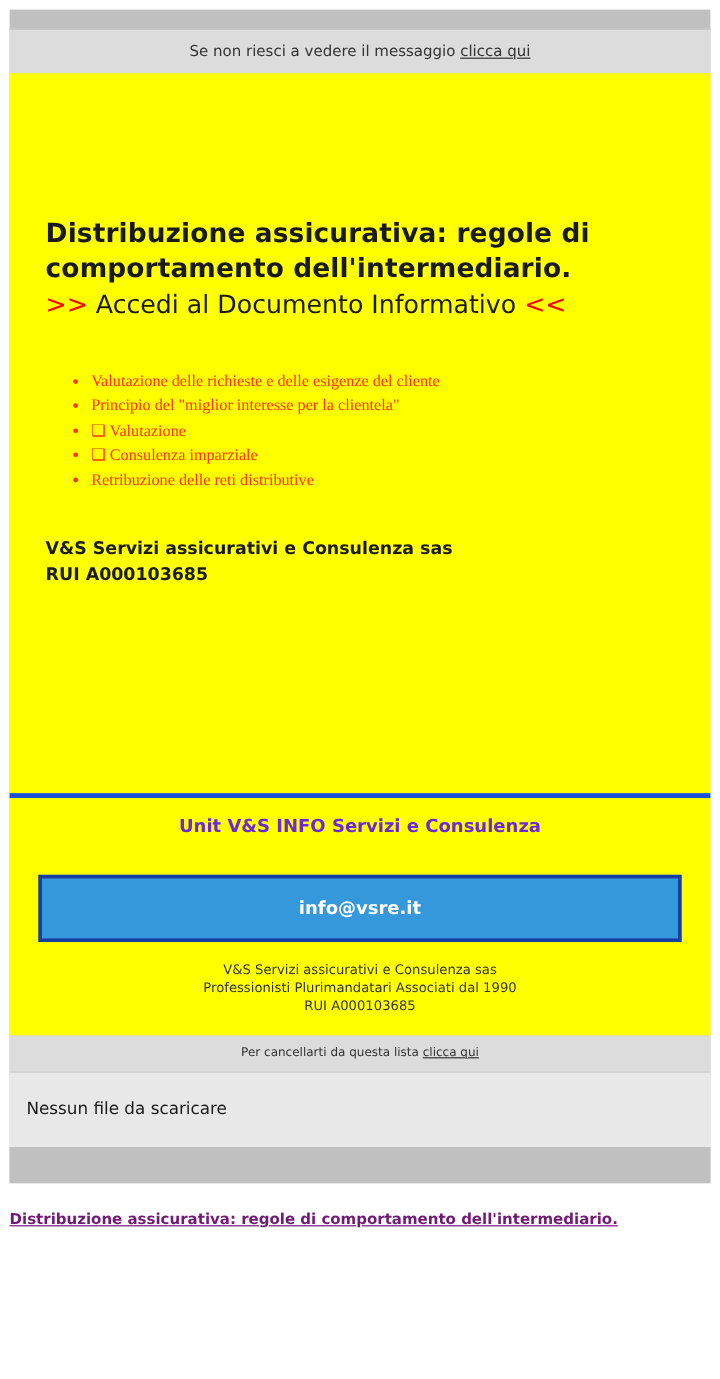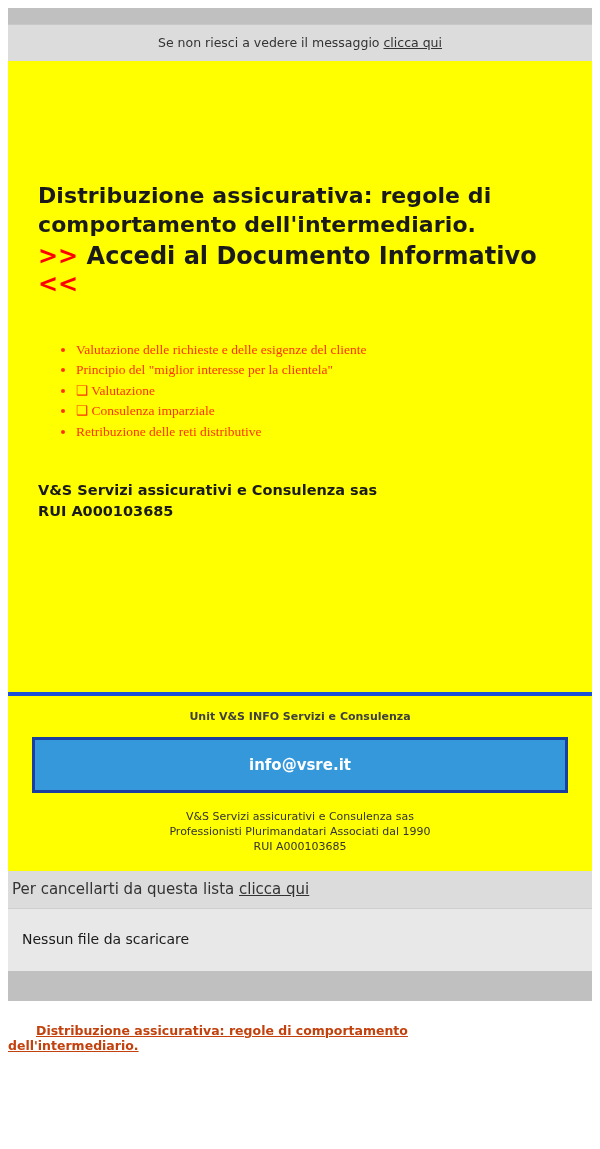--- a/index.html
+++ b/index.html
@@ -48,22 +48,22 @@
   .hero h1 {
     margin: 0;
     font-size: 22px;
     line-height: 1.33;
     color: #1a1a1a;
     font-weight: bold;
     letter-spacing: 0.1px;
   }
   .hero-sub {
     margin-top: 2px;
-    font-size: 24px;
-    font-weight: bold;
+    font-size: 21px;
+    font-weight: normal;
     color: #1a1a1a;
   }
   .hero-sub .arrow {
     color: #ff0000;
   }
 
   .bullets {
     margin: 42px 0 0 0;
     padding-left: 38px;
   }
@@ -92,24 +92,24 @@
     background: #1a4fd8;
     margin: 0;
   }
 
   .unit-band {
     background: #ffff00;
     padding: 14px 24px 16px 24px;
     text-align: center;
   }
   .unit-title {
-    color: #404040;
-    font-size: 11px;
-    font-weight: bold;
-    margin-bottom: 14px;
+    color: #6d28d9;
+    font-size: 15px;
+    font-weight: bold;
+    margin-bottom: 32px;
   }
   .cta {
     display: block;
     background: #3498db;
     border: 3px solid #1a3fa0;
     color: #ffffff;
     font-size: 15px;
     font-weight: bold;
     padding: 16px 10px;
     text-decoration: none;
@@ -122,21 +122,22 @@
     line-height: 1.38;
     text-align: center;
   }
   .footer-lines a {
     color: #333333;
     text-decoration: underline;
   }
 
   .unsub {
     background: #dcdcdc;
-    font-size: 15px;
+    text-align: center;
+    font-size: 10px;
     color: #333333;
     padding: 9px 4px 10px 4px;
   }
   .unsub a {
     color: #333333;
     text-decoration: underline;
   }
 
   .attachments {
     background: #e8e8e8;
@@ -150,23 +151,22 @@
     height: 30px;
     background: #c0c0c0;
   }
 
   .doc-link-row {
     margin: 22px 0 0 8px;
     font-size: 12.5px;
     font-weight: bold;
   }
   .doc-link-row a {
-    color: #c2410c;
-    text-decoration: underline;
-    margin-left: 28px;
+    color: #701a75;
+    text-decoration: underline;
   }
 </style>
 </head>
 <body>
 
 <div class="page">
 
   <div class="email-frame">
 
     <div class="preheader">

